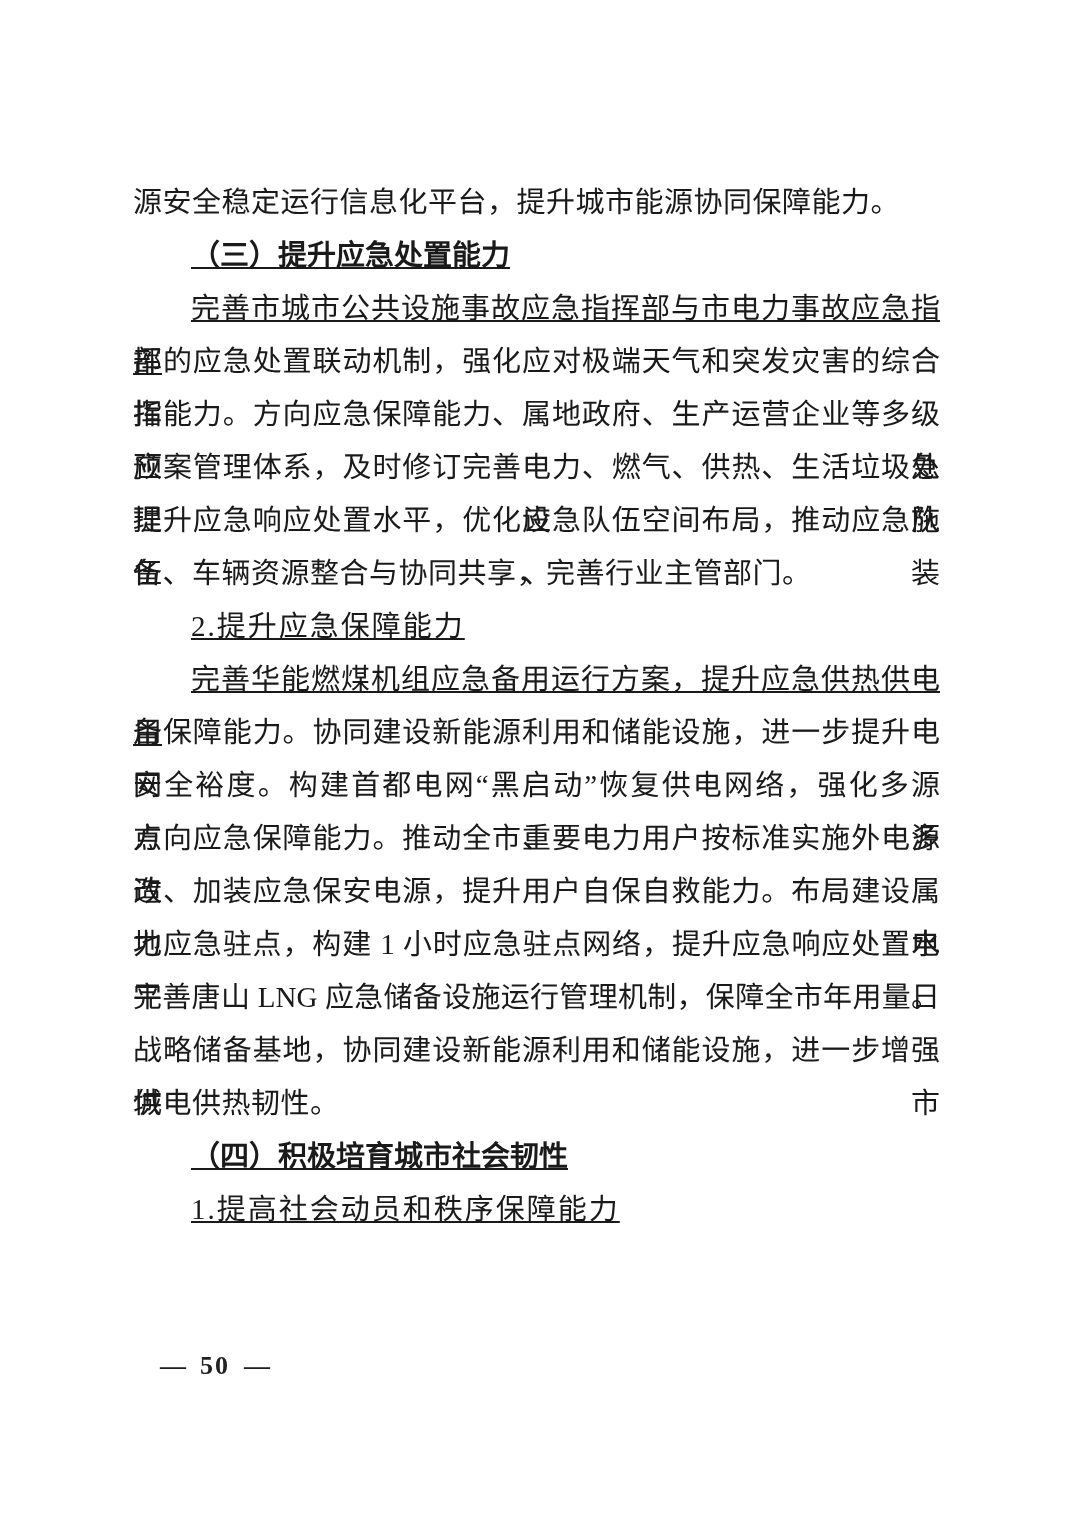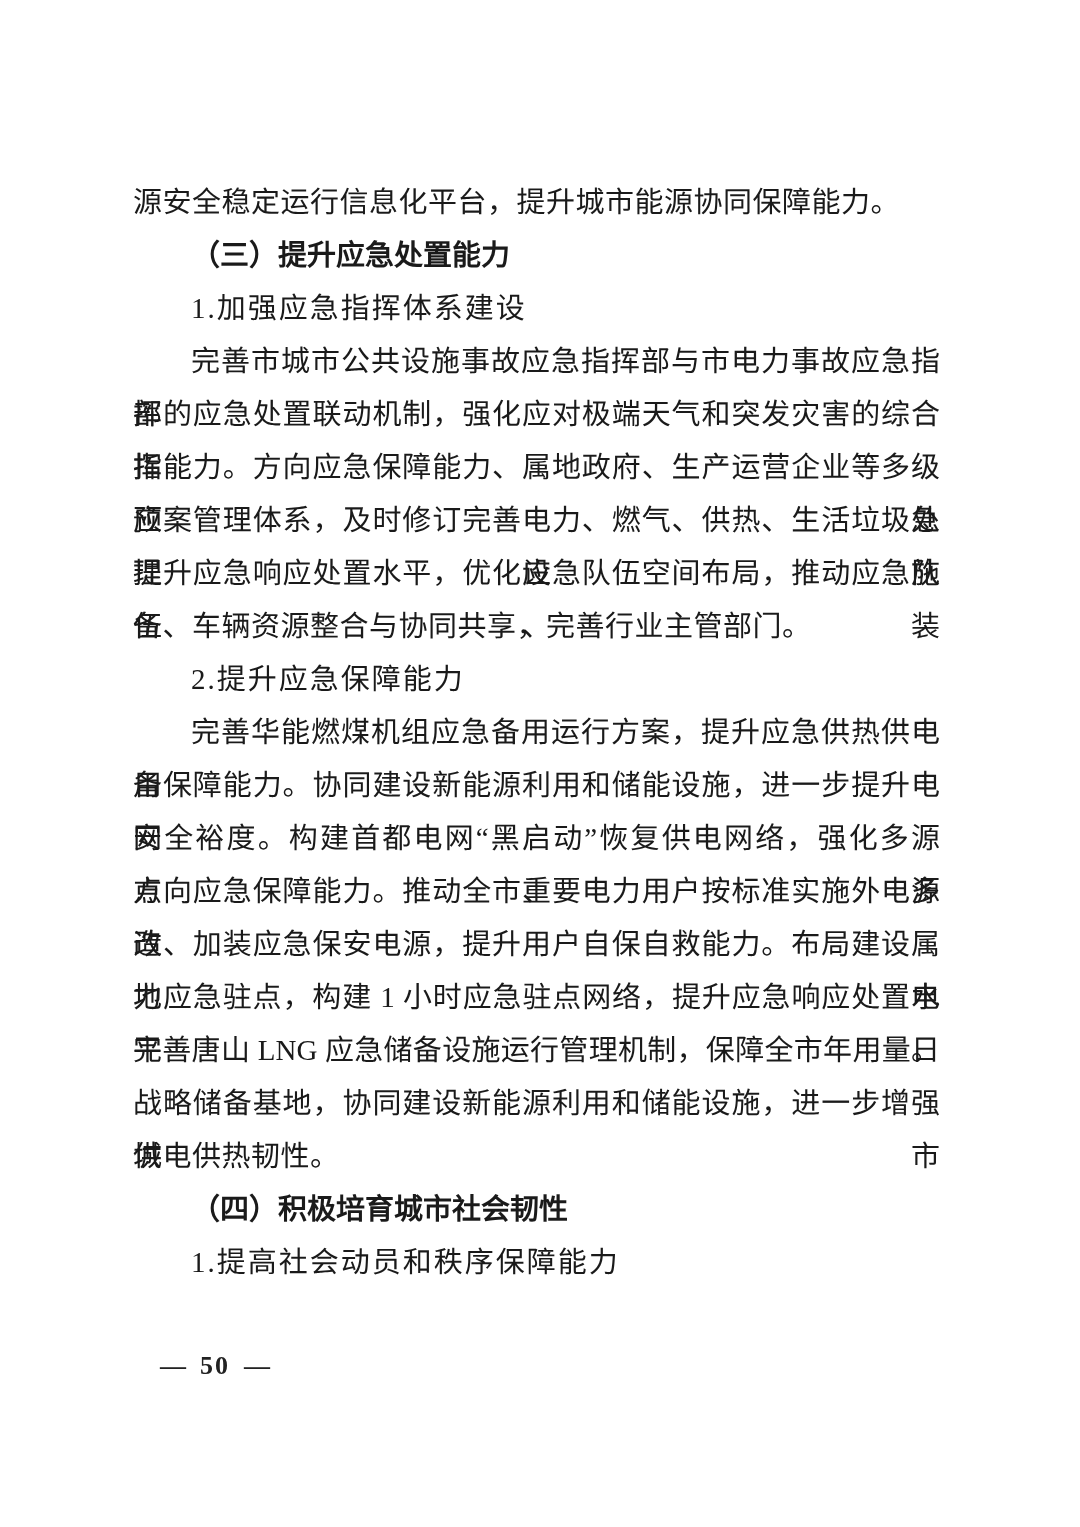--- a/index.html
+++ b/index.html
@@ -36,20 +36,21 @@
     text-justify: inter-character;
   }
   
   .end {
     text-align: left;
     letter-spacing: 0.5px;
   }
   
   .indent {
     text-indent: 58px;
+    text-decoration: underline;
   }
   .bold {
     font-weight: 700;
   }
   .subhead {
     letter-spacing: 2px;
   }
   .footer {
     position: absolute;
     left: 160px;
@@ -67,21 +68,20 @@
     letter-spacing: 2px;
   }
 </style>
 </head>
 <body>
 
 <div class="page">
   <main class="content">
     <div class="line end">源安全稳定运行信息化平台，提升城市能源协同保障能力。</div>
     <div class="line bold indent">（三）提升应急处置能力</div>
-    <div class="line indent subhead">1.加强应急指挥体系建设</div>
     <div class="line j indent">完善市城市公共设施事故应急指挥部与市电力事故应急指挥</div>
     <div class="line j">部的应急处置联动机制，强化应对极端天气和突发灾害的综合指</div>
     <div class="line j">挥能力。方向应急保障能力、属地政府、生产运营企业等多级应急</div>
     <div class="line j">预案管理体系，及时修订完善电力、燃气、供热、生活垃圾处理设施</div>
     <div class="line j">提升应急响应处置水平，优化应急队伍空间布局，推动应急队伍、装</div>
     <div class="line end">备、车辆资源整合与协同共享，完善行业主管部门。</div>
     <div class="line indent subhead">2.提升应急保障能力</div>
     <div class="line j indent">完善华能燃煤机组应急备用运行方案，提升应急供热供电备</div>
     <div class="line j">用保障能力。协同建设新能源利用和储能设施，进一步提升电网</div>
     <div class="line j">安全裕度。构建首都电网“黑启动”恢复供电网络，强化多源点、多</div>

